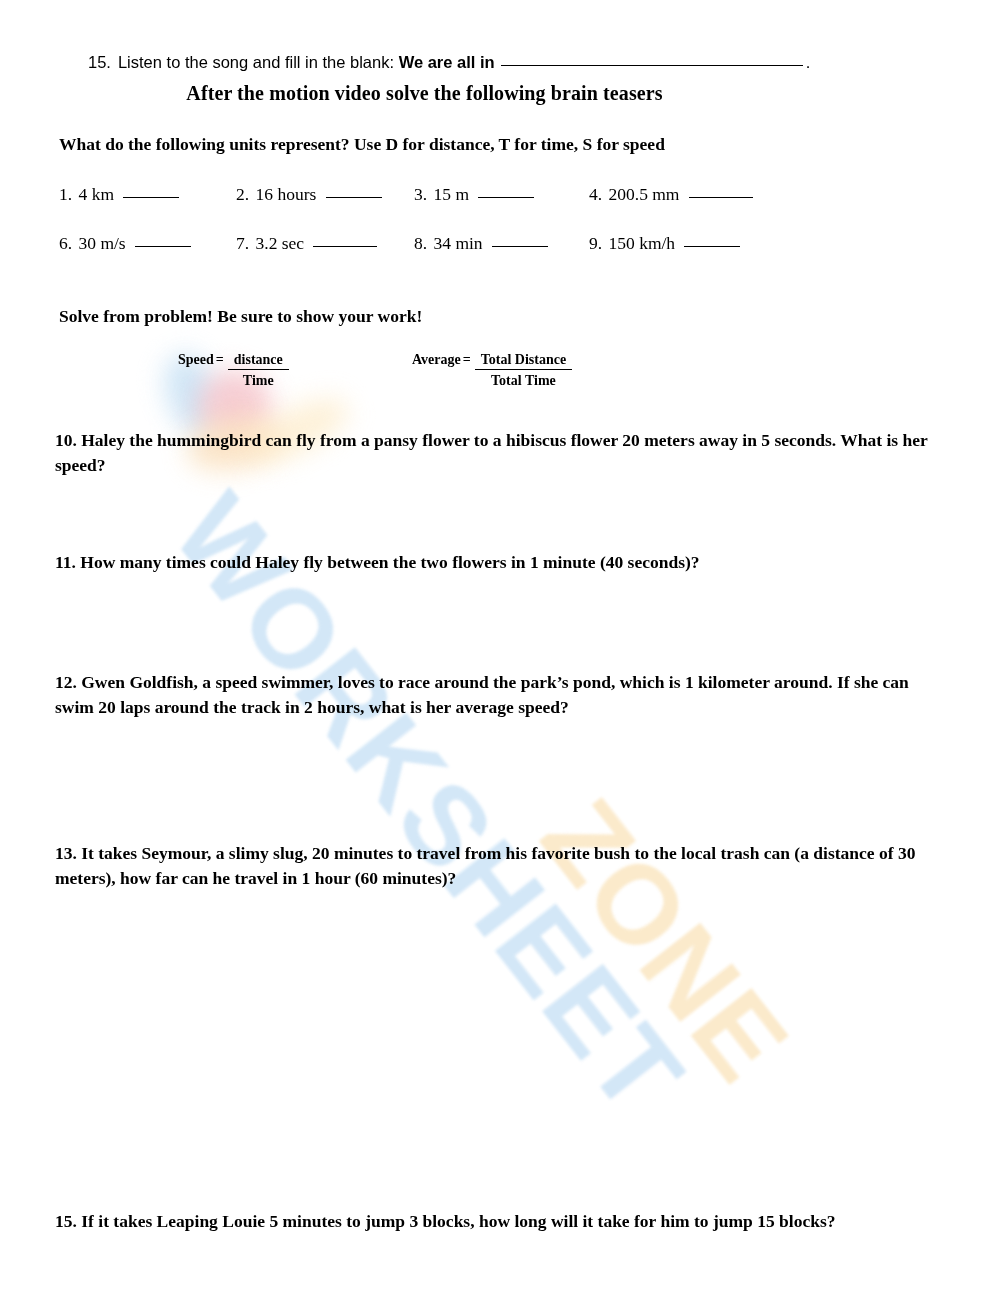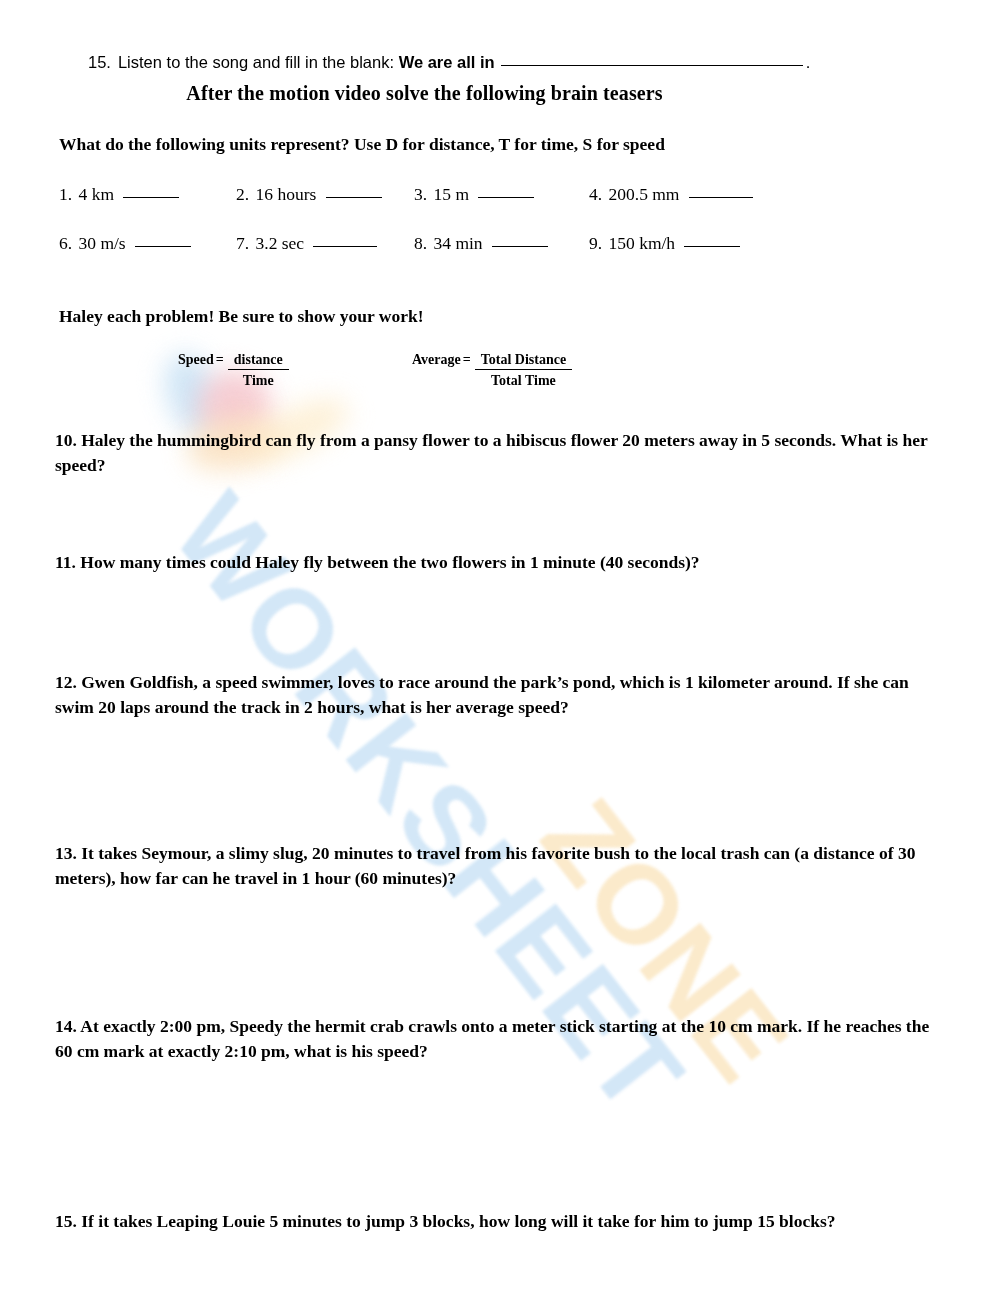--- a/index.html
+++ b/index.html
@@ -269,21 +269,21 @@
       <span>34 min</span>
       <span class="rule unit-blank"></span>
     </span>
     <span class="unit-item col-4">
       <span class="u-label">9.</span>
       <span>150 km/h</span>
       <span class="rule unit-blank"></span>
     </span>
   </div>
 
-  <div id="solve-prompt">Haley each problem! Be sure to show your work!</div>
+  <div id="solve-prompt">Solve from problem! Be sure to show your work!</div>
 
   <div id="formula-block">
     <div class="formula" id="formula-speed">
       <span class="f-name">Speed</span><span class="f-eq">=</span><span class="frac">
         <span class="numer">distance</span>
         <span class="denom">Time</span>
       </span>
     </div>
     <div class="formula" id="formula-average">
       <span class="f-name">Average</span><span class="f-eq">=</span><span class="frac">
@@ -306,23 +306,19 @@
   <div class="problem" id="problem-12">
     <span>12.</span>
     <span>Gwen Goldfish, a speed swimmer, loves to race around the park’s pond, which is 1 kilometer around. If she can swim 20 laps around the track in 2 hours, what is her average speed?</span>
   </div>
 
   <div class="problem" id="problem-13">
     <span>13.</span>
     <span>It takes Seymour, a slimy slug, 20 minutes to travel from his favorite bush to the local trash can (a distance of 30 meters), how far can he travel in 1 hour (60 minutes)?</span>
   </div>
 
-  <div class="problem" id="problem-14">
-    <span>14.</span>
-    <span>At exactly 2:00 pm, Speedy the hermit crab crawls onto a meter stick starting at the 10 cm mark. If he reaches the 60 cm mark at exactly 2:10 pm, what is his speed?</span>
-  </div>
 
   <div class="problem" id="problem-15">
     <span>15.</span>
     <span>If it takes Leaping Louie 5 minutes to jump 3 blocks, how long will it take for him to jump 15 blocks?</span>
   </div>
 
 </div>
 
 </body></html>

